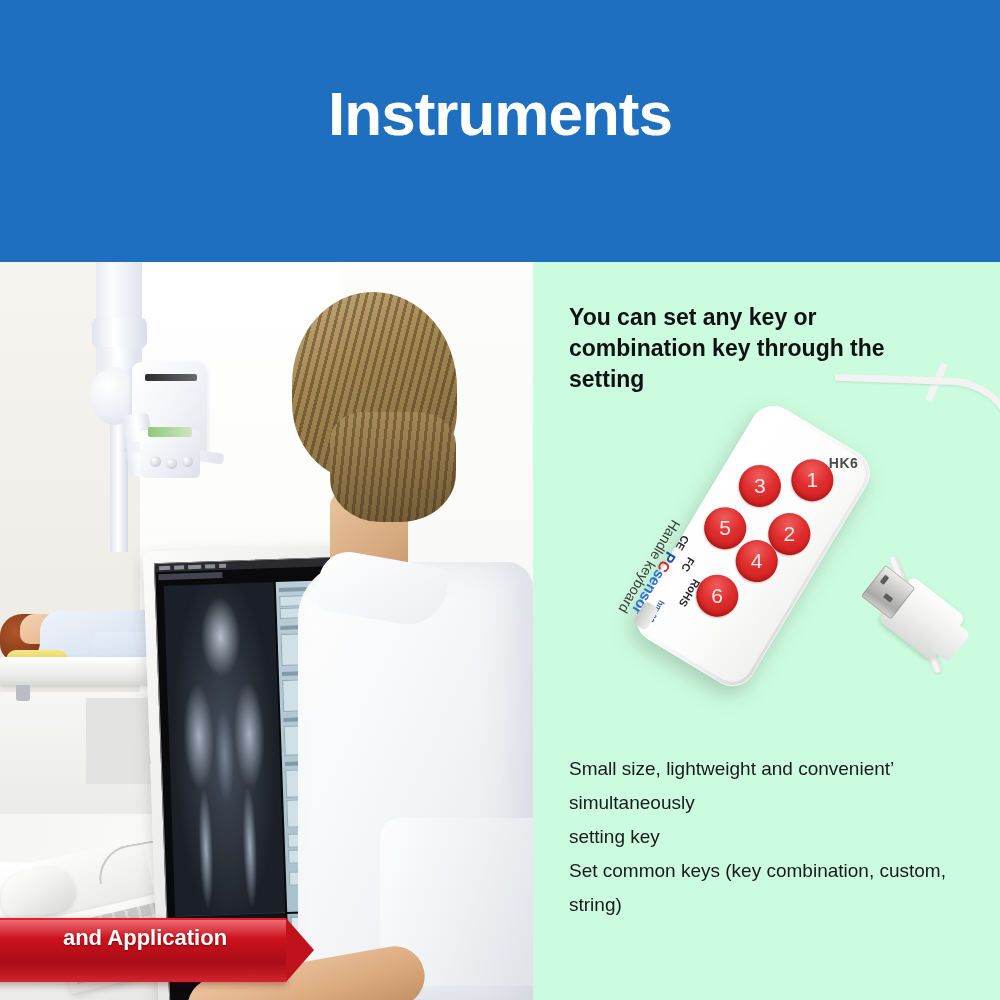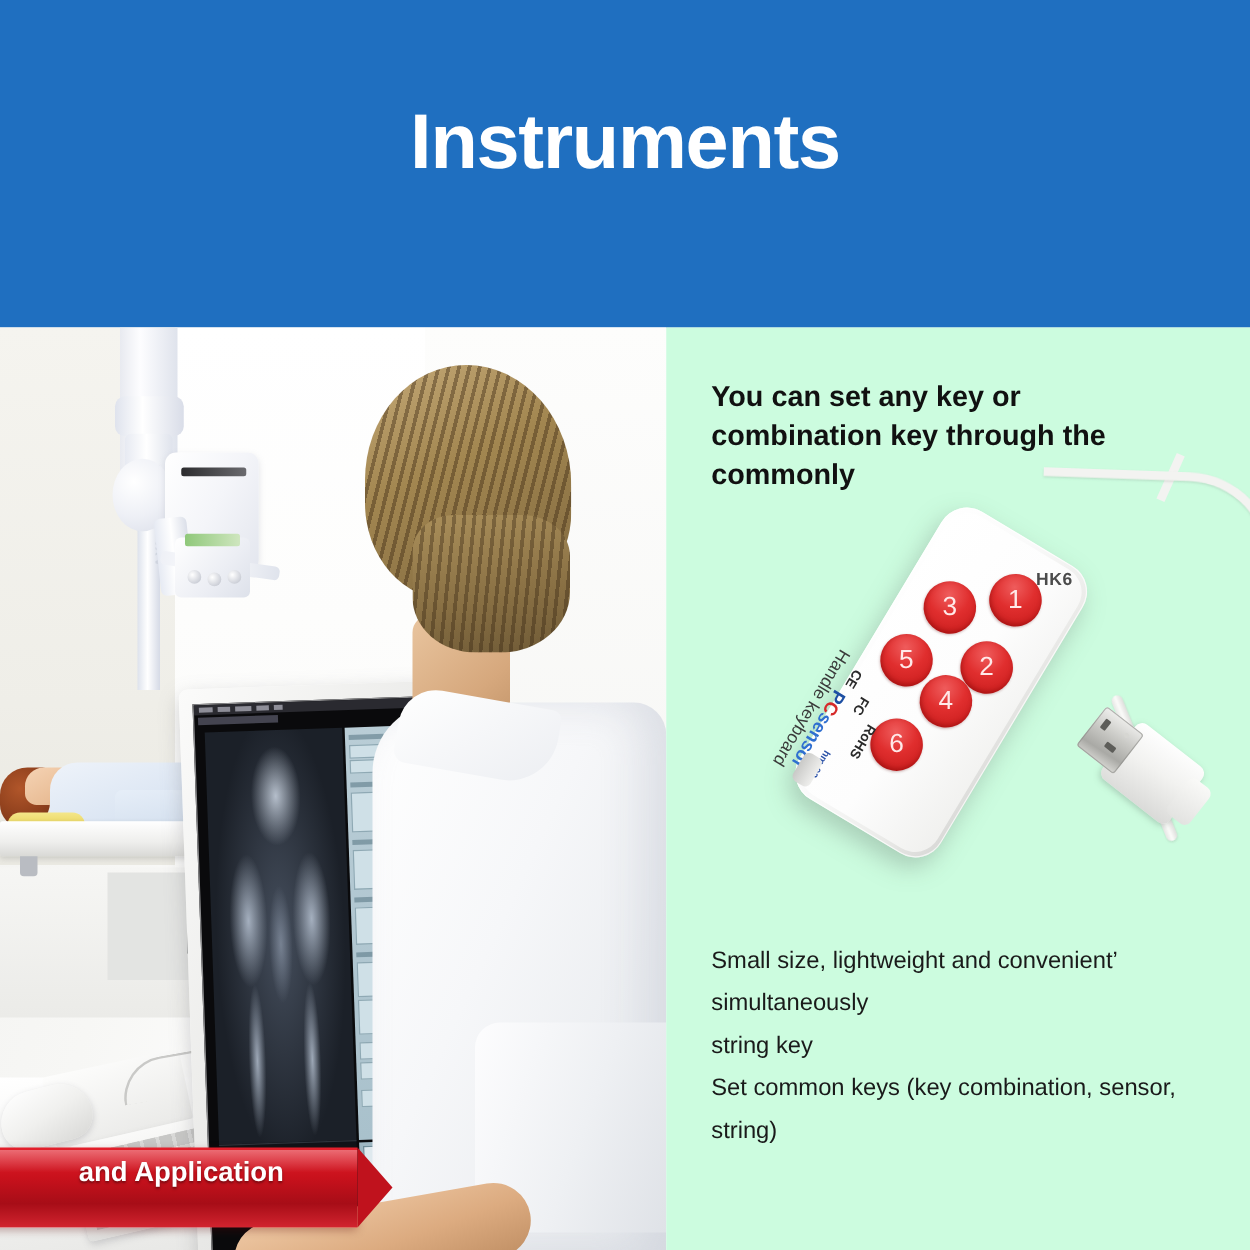--- a/index.html
+++ b/index.html
@@ -350,21 +350,21 @@
   <div class="ribbon">
     <div class="ribbon-gloss"></div>
   </div>
   <div class="ribbon-tip"></div>
   <div class="ribbon-text">
     <div>and Application</div>
   </div>
 
   <div class="green-panel">
 
-    <div class="feature-heading">You can set any key or combination key through the commonly</div>
+    <div class="feature-heading">You can set any key or combination key through the setting</div>
 
     <div class="device-area">
 
       <div class="cable-up"></div>
       <div class="cable-top"></div>
       <div class="cable-low"></div>
 
       <div class="device">
         <div class="dev-body"></div>
         <div class="dev-edge"></div>
@@ -410,19 +410,19 @@
           <div class="usb-slot" style="left:6px;top:8px;width:5px;height:9px;"></div>
           <div class="usb-slot" style="left:18px;top:22px;width:9px;height:5px;"></div>
           <div class="usb-dot" style="left:25px;top:7px;"></div>
         </div>
       </div>
     </div>
 
     <div class="feature-list">
       <div>Small size, lightweight and convenient’</div>
       <div>simultaneously</div>
-      <div>string key</div>
-      <div>Set common keys (key combination, sensor,</div>
+      <div>setting key</div>
+      <div>Set common keys (key combination, custom,</div>
       <div>string)</div>
     </div>
 
   </div>
 </div>
 
 </body></html>

